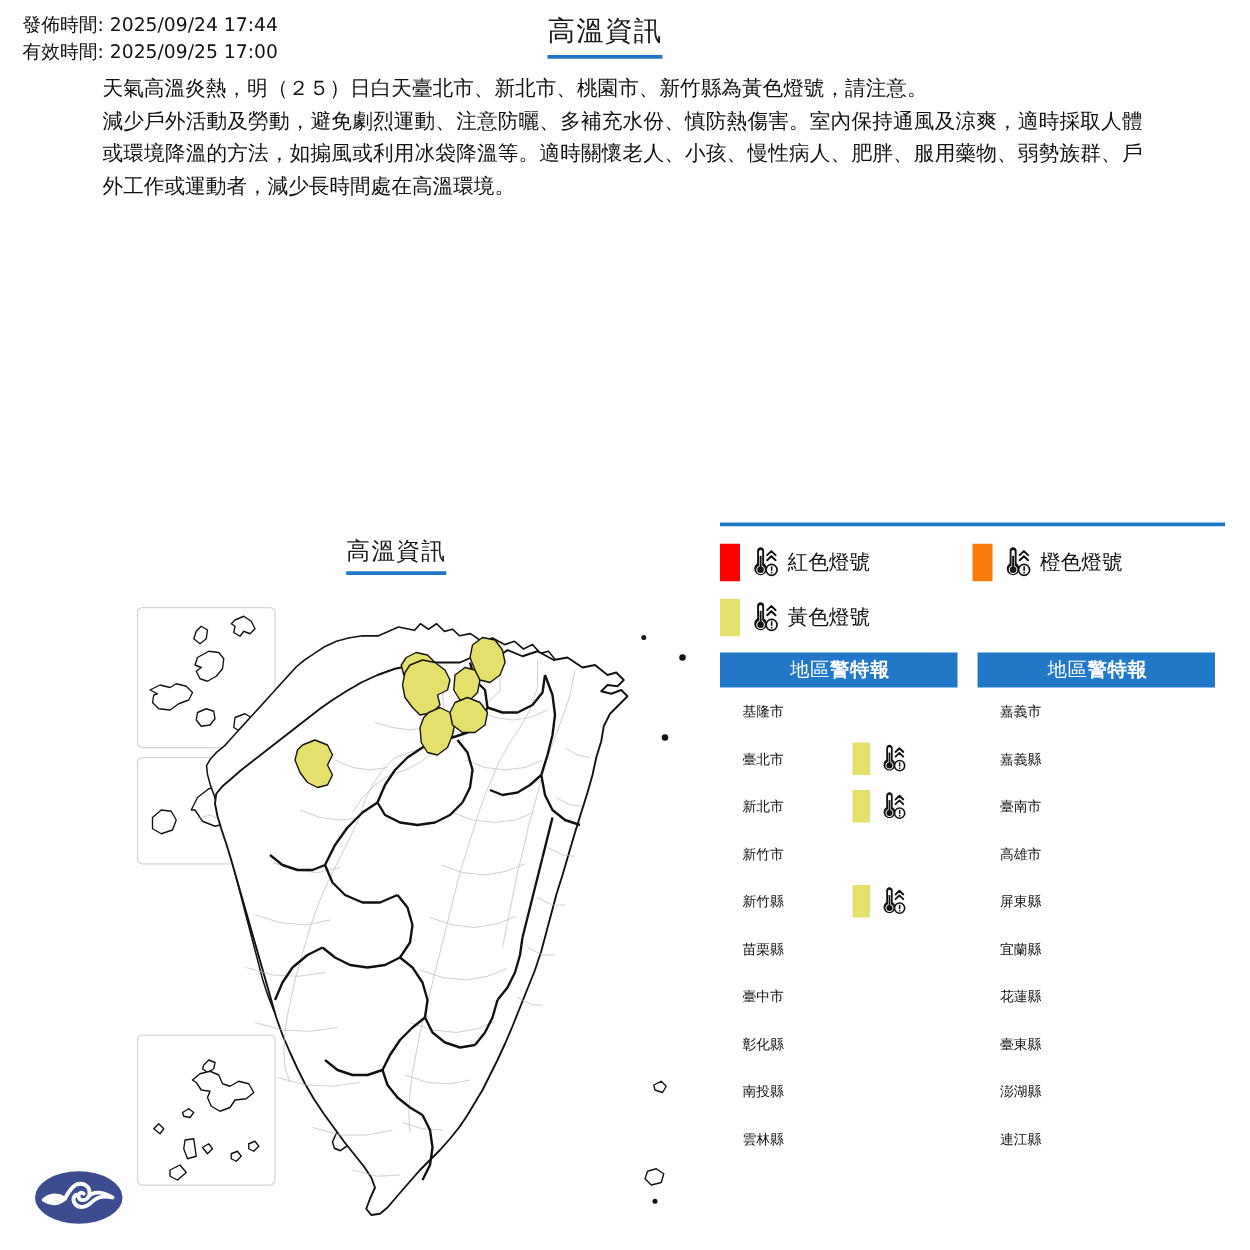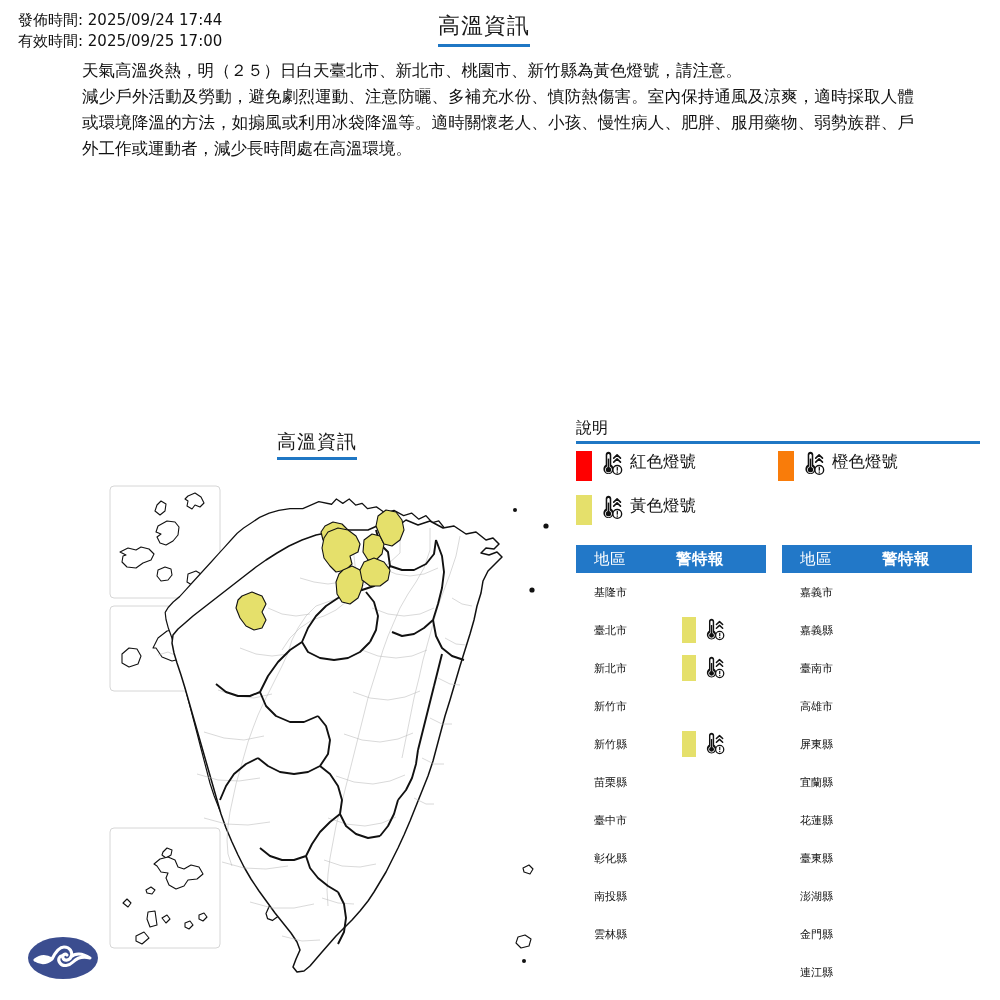--- a/index.html
+++ b/index.html
@@ -106,21 +106,21 @@
     margin-bottom: 7px;
   }
   .legend-grid {
     display: flex;
     flex-wrap: wrap;
     width: 404px;
   }
   .legend-item {
     width: 202px;
     display: flex;
-    align-items: flex-start;
+    align-items: center;
     height: 44px;
   }
   .swatch {
     width: 16px;
     height: 30px;
     flex: 0 0 auto;
   }
   .legend-item .thermo { margin-left: 4px; }
   .legend-label {
     margin-left: 7px;
@@ -140,21 +140,21 @@
   }
   .table-head {
     background: #2278c8;
     color: #ffffff;
     height: 28px;
     display: flex;
     align-items: center;
     font-size: 15.5px;
     letter-spacing: 0.5px;
   }
-  .th-region { width: 82px; padding-left: 18px; }
+  .th-region { width: 82px; padding-left: 6px; text-align: right; }
   .th-warn   { flex: 1; font-weight: bold; }
   .region-row {
     height: 38px;
     display: flex;
     align-items: center;
     font-size: 11px;
     color: #111;
   }
   .td-region { width: 82px; padding-left: 18px; white-space: nowrap; }
   .td-warn {
@@ -399,21 +399,20 @@
     <path d="M8 27 C14 22 20 23 25 26 C28 20 32 14 37 14 C43 14 46 19 44 24
              C42 28 37 28 36 25 C35 22 38 20 40 22
              M44 24 C48 20 55 20 63 25 C56 23 50 25 46 29
              C42 33 36 34 33 30 C30 26 33 22 36 23
              M25 26 C20 30 14 31 8 27 Z" fill="none" stroke="#ffffff" stroke-width="3.1" stroke-linecap="round" stroke-linejoin="round"></path>
   </svg>
 </div>
 
 <div id="side-panel">
 
-  <div id="legend-heading">說明</div>
   <div id="legend-rule" style="background: rgb(31, 119, 196);"></div>
 
   <div class="legend-grid" id="legend-grid">
 
   <div class="legend-item">
         <div class="swatch" style="background: rgb(255, 0, 0);"></div>
         <span class="thermo"><svg width="27" height="27" viewBox="0 0 32 32">
             <path d="M11.5 4.2c0-1.8 1.5-3.2 3.3-3.2s3.3 1.4 3.3 3.2v12.1c1.7 1.1 2.7 3 2.7 5.1 0 3.3-2.7 6-6 6s-6-2.7-6-6c0-2.1 1-4 2.7-5.1z" fill="#111111"></path>
             <path d="M13.3 5.1c0-0.9 0.7-1.6 1.5-1.6s1.5 0.7 1.5 1.6v13.3c1.5 0.6 2.6 2.1 2.6 3.8 0 2.3-1.8 4.1-4.1 4.1s-4.1-1.8-4.1-4.1c0-1.7 1-3.2 2.6-3.8z" fill="#ffffff"></path>
             <circle cx="14.8" cy="22.2" r="3.1" fill="#111111"></circle>
@@ -583,23 +582,19 @@
           </div>
           <div class="region-row">
             <span class="td-region">臺東縣</span>
             <span class="td-warn"></span>
           </div>
           <div class="region-row">
             <span class="td-region">澎湖縣</span>
             <span class="td-warn"></span>
           </div>
           <div class="region-row">
-            <span class="td-region">金門縣</span>
-            <span class="td-warn"></span>
-          </div>
-          <div class="region-row">
             <span class="td-region">連江縣</span>
             <span class="td-warn"></span>
           </div>
         </div>
     </div>
   </div>
 </div>
 
 </body></html>

